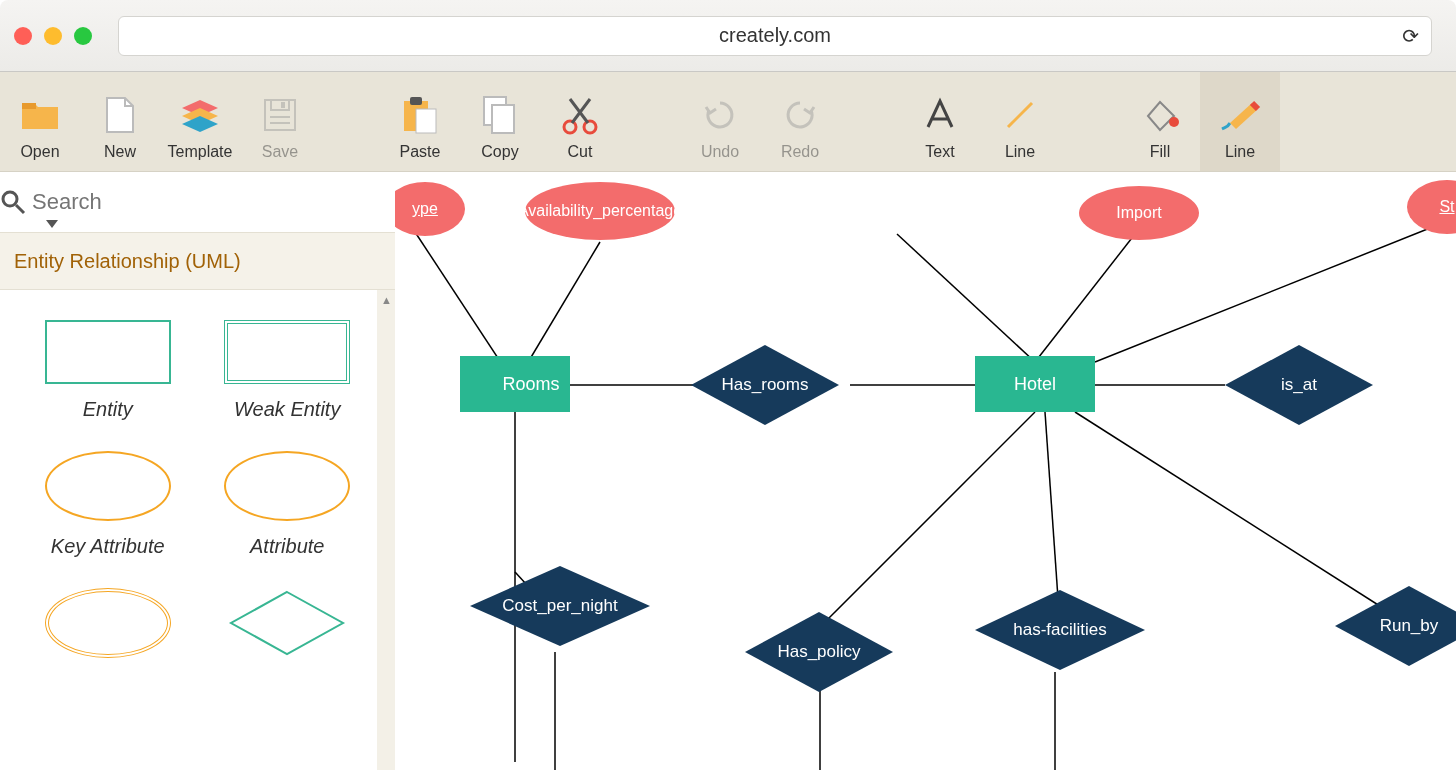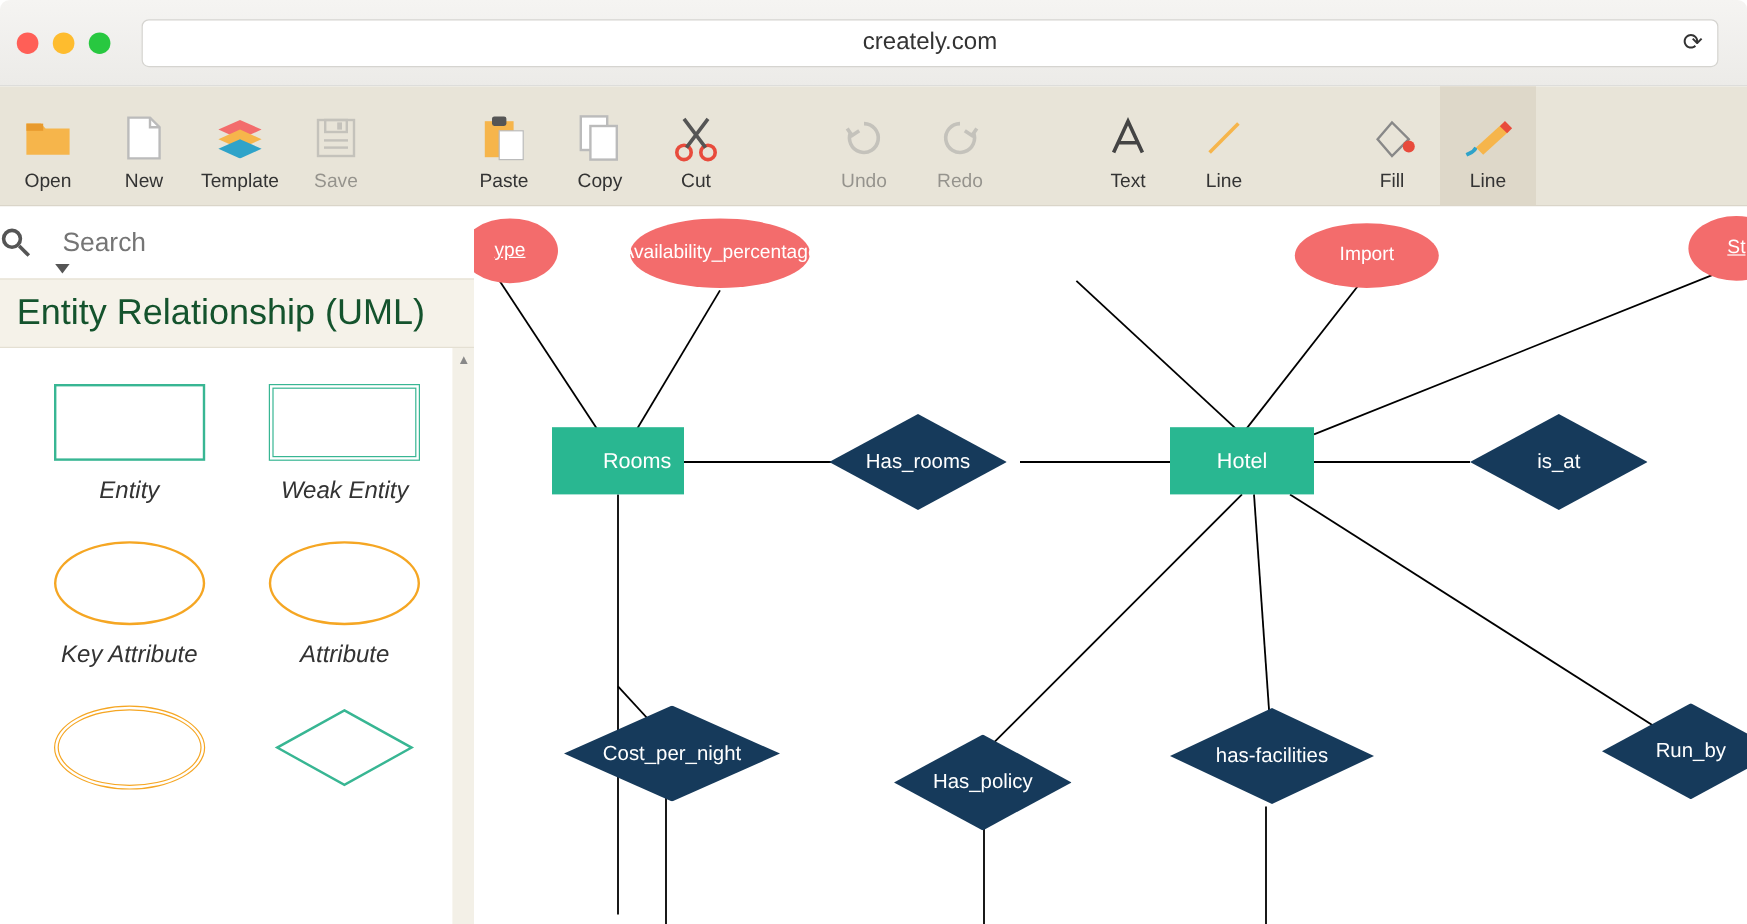--- a/index.html
+++ b/index.html
@@ -16,24 +16,24 @@
   .toolbar { height:100px; background:#e8e4d8; border-bottom:1px solid #d6d2c5; display:flex; align-items:stretch; }
   .tool { width:80px; display:flex; flex-direction:column; align-items:center; justify-content:flex-end; padding-bottom:10px; gap:6px; cursor:pointer; }
   .tool.disabled { opacity:.45; cursor:default;}
   .tool.active { background:#ded8c9; }
   .tool .lbl { font-size:16px; color:#333; }
   .tool .ico { width:44px; height:44px; display:flex; align-items:center; justify-content:center; }
   .spacer { width:60px; }
   
   .workspace { position:absolute; top:172px; left:0; right:0; bottom:0; display:flex; }
   .sidebar { width:395px; background:#fff; display:flex; flex-direction:column; }
-  .search-row { height:60px; display:flex; align-items:center; gap:26px; padding:0 0; position:relative; }
+  .search-row { height:60px; display:flex; align-items:center; gap:6px; padding:0 0; position:relative; }
   .search-row .tri { position:absolute; left:46px; bottom:4px; width:0; height:0; border-left:6px solid transparent; border-right:6px solid transparent; border-top:8px solid #555; transform:rotate(0deg);}
   .search-row input { border:none; outline:none; font-size:22px; color:#999; flex:1; }
-  .lib-title { height:58px; display:flex; align-items:center; padding-left:14px; font-size:30px; color:#14532d; background:#f5f2e9; border-top:1px solid #e4e0d3; border-bottom:1px solid #e4e0d3;}
+  .lib-title { height:58px; display:flex; align-items:center; padding-left:14px; font-size:20px; color:#a16207; background:#f5f2e9; border-top:1px solid #e4e0d3; border-bottom:1px solid #e4e0d3;}
   .palette { flex:1; position:relative; padding:20px 8px; }
   .palette .scroll-track { position:absolute; right:0; top:0; width:18px; height:100%; background:#f3f0e7; }
   .palette .scroll-thumb-up { position:absolute; right:3px; top:4px; color:#888; font-size:11px;}
   .shape-grid { display:grid; grid-template-columns:1fr 1fr; gap:30px 0; padding:10px 10px;font-style:italic; }
   .shape-cell { display:flex; flex-direction:column; align-items:center; gap:14px; }
   .shape-cell .cap { font-size:20px; color:#333; }
   .shape-box { width:126px; height:64px; }
   .entity-rect { border:2px solid #38b693; }
   .weak-rect { border:4px double #38b693; }
   .key-attr, .attr-o { width:126px; height:70px; border:2px solid #f5a623; border-radius:50%; }
@@ -280,21 +280,21 @@
       </div>
 
     <div class="c-rel" style="left:296px; top:173px;">
         <div class="diamond"></div>
         <span>Has_rooms</span>
       </div>
     <div class="c-rel" style="left:830px; top:173px;">
         <div class="diamond"></div>
         <span>is_at</span>
       </div>
-    <div class="c-rel" style="left:75px; top:416px; width:180px;">
+    <div class="c-rel" style="left:75px; top:394px; width:180px;">
         <div class="diamond"></div>
         <span>Cost_per_night</span>
       </div>
     <div class="c-rel" style="left:350px; top:440px;">
         <div class="diamond"></div>
         <span>Has_policy</span>
       </div>
     <div class="c-rel" style="left:580px; top:418px; width:170px;">
         <div class="diamond"></div>
         <span>has-facilities</span>

